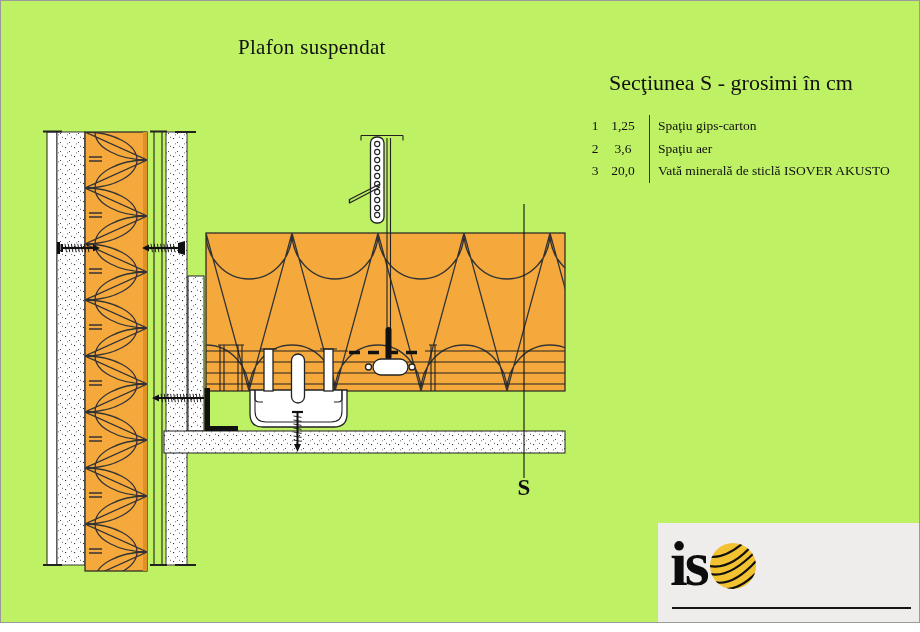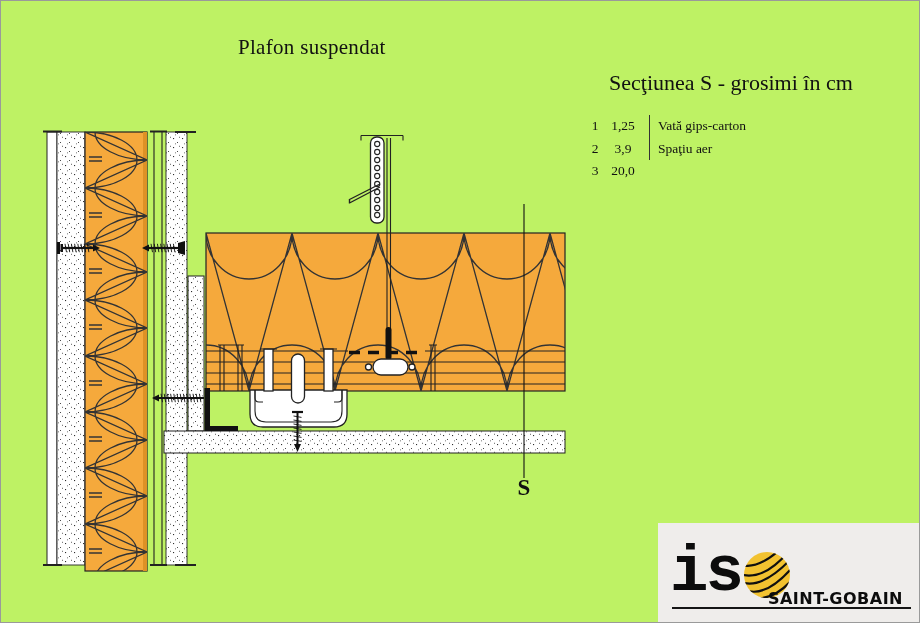--- a/index.html
+++ b/index.html
@@ -31,22 +31,22 @@
   .c-desc{margin-left:6px;border-left:1px solid #333;padding-left:8px;}
   .section-label{
     position:absolute;left:509px;top:474px;width:28px;text-align:center;
     font-size:23px;font-weight:bold;
   }
   .logo-box{
     position:absolute;left:657px;top:522px;width:261px;height:108px;
     background:var(--logo_bg);
   }
   .brand{
-    position:absolute;left:12px;top:17px;height:66px;display:flex;align-items:center;
-    font-family:Liberation Mono, monospace;font-weight:bold;font-size:64px;
+    position:absolute;left:12px;top:8px;height:66px;display:flex;align-items:center;
+    font-family:Liberation Serif, serif;font-weight:bold;font-size:64px;
     letter-spacing:-3px;color:#0c0c0c;line-height:66px;
   }
   .brand .oball{margin:4px 1px 0 2px;}
   .subbrand{
     position:absolute;right:16px;top:66px;font-family:"DejaVu Sans",sans-serif;
     font-weight:bold;font-size:16px;letter-spacing:0.5px;color:#0c0c0c;
   }
   .logo-rule{position:absolute;left:14px;right:8px;top:84px;height:2px;background:#151515;}
 </style>
 </head>
@@ -182,30 +182,31 @@
   </svg>
 
   <div class="page-title">Plafon suspendat</div>
 
   <div class="legend-title">Secţiunea S - grosimi în cm</div>
 
   <div class="legend-table">
     <div class="legend-row">
       <span class="c-num">1</span>
       <span class="c-val">1,25</span>
-      <span class="c-desc">Vată gips-carton</span>
+      <span class="c-desc">Spaţiu gips-carton</span>
     </div>
     <div class="legend-row">
       <span class="c-num">2</span>
-      <span class="c-val">3,9</span>
+      <span class="c-val">3,6</span>
       <span class="c-desc">Spaţiu aer</span>
     </div>
     <div class="legend-row">
       <span class="c-num">3</span>
       <span class="c-val">20,0</span>
+      <span class="c-desc">Vată minerală de sticlă ISOVER AKUSTO</span>
     </div>
   </div>
 
   <div class="section-label">S</div>
 
   <div class="logo-box">
     <div class="brand">
       <span>is</span>
       <svg class="oball" width="48" height="48" viewBox="0 0 48 48">
         <defs>
@@ -217,17 +218,16 @@
         <g clip-path="url(#oclip)" stroke="#101010" stroke-width="2.2" fill="none">
           <path d="M-2,31 Q18,39 48,8"></path>
           <path d="M-4,23 Q20,31 46,0"></path>
           <path d="M2,39 Q22,47 48,18"></path>
           <path d="M8,46 Q28,52 50,28"></path>
           <path d="M-4,13 Q14,21 42,-6"></path>
           <path d="M13,52 Q35,54 52,36"></path>
         </g>
       </svg>
     </div>
-    <div class="subbrand">SAINT-GOBAIN</div>
     <div class="logo-rule"></div>
   </div>
 
 </div>
 
 </body></html>

